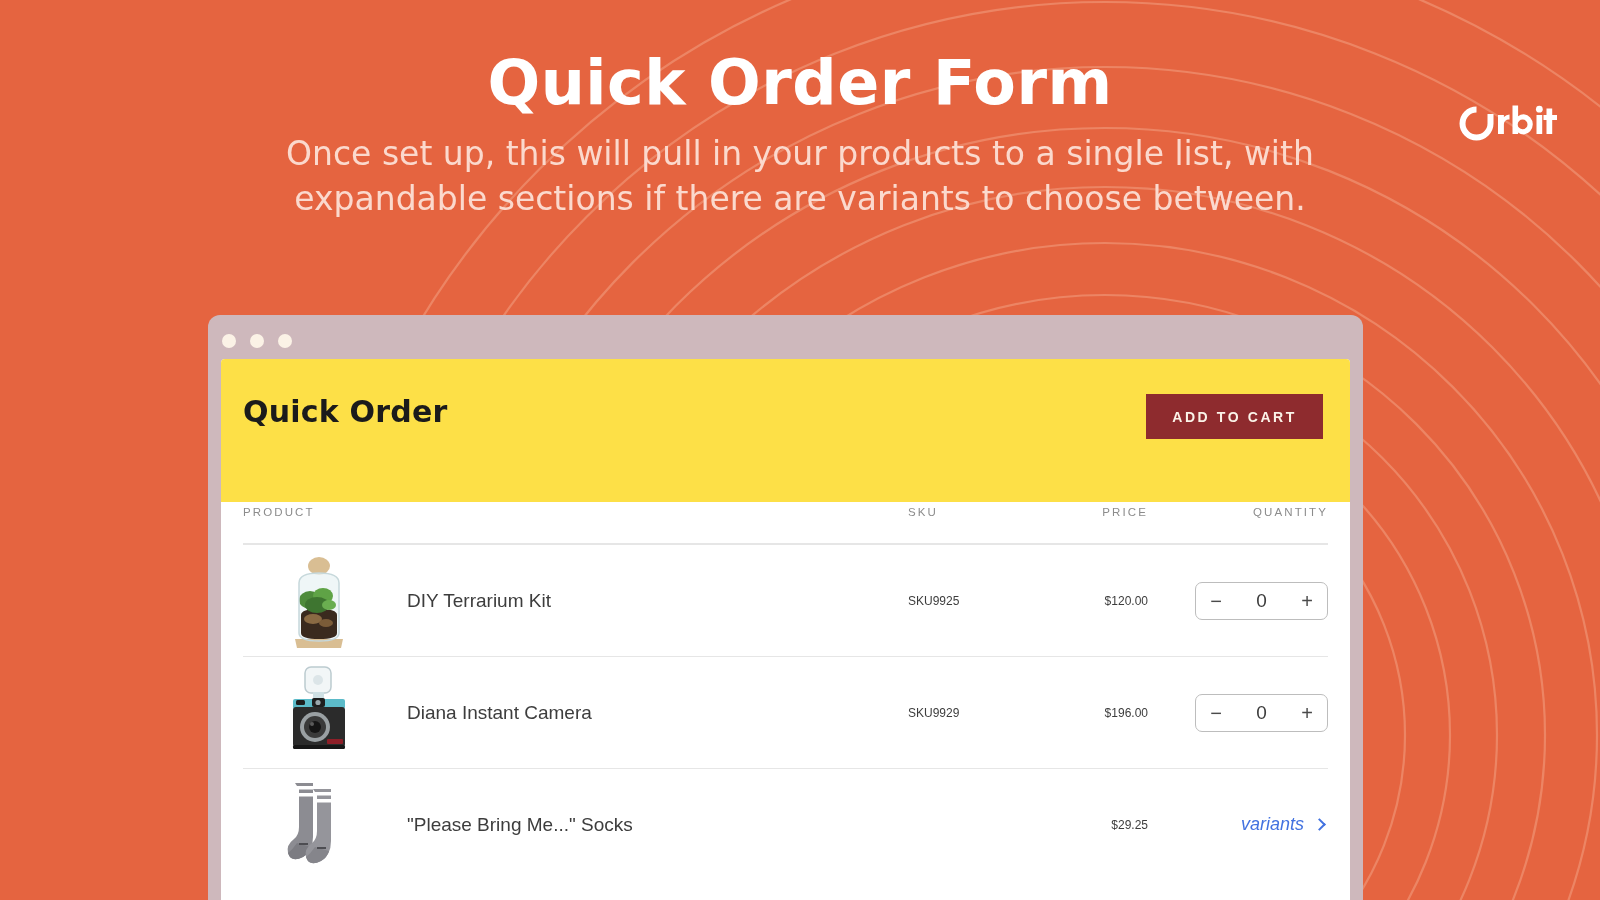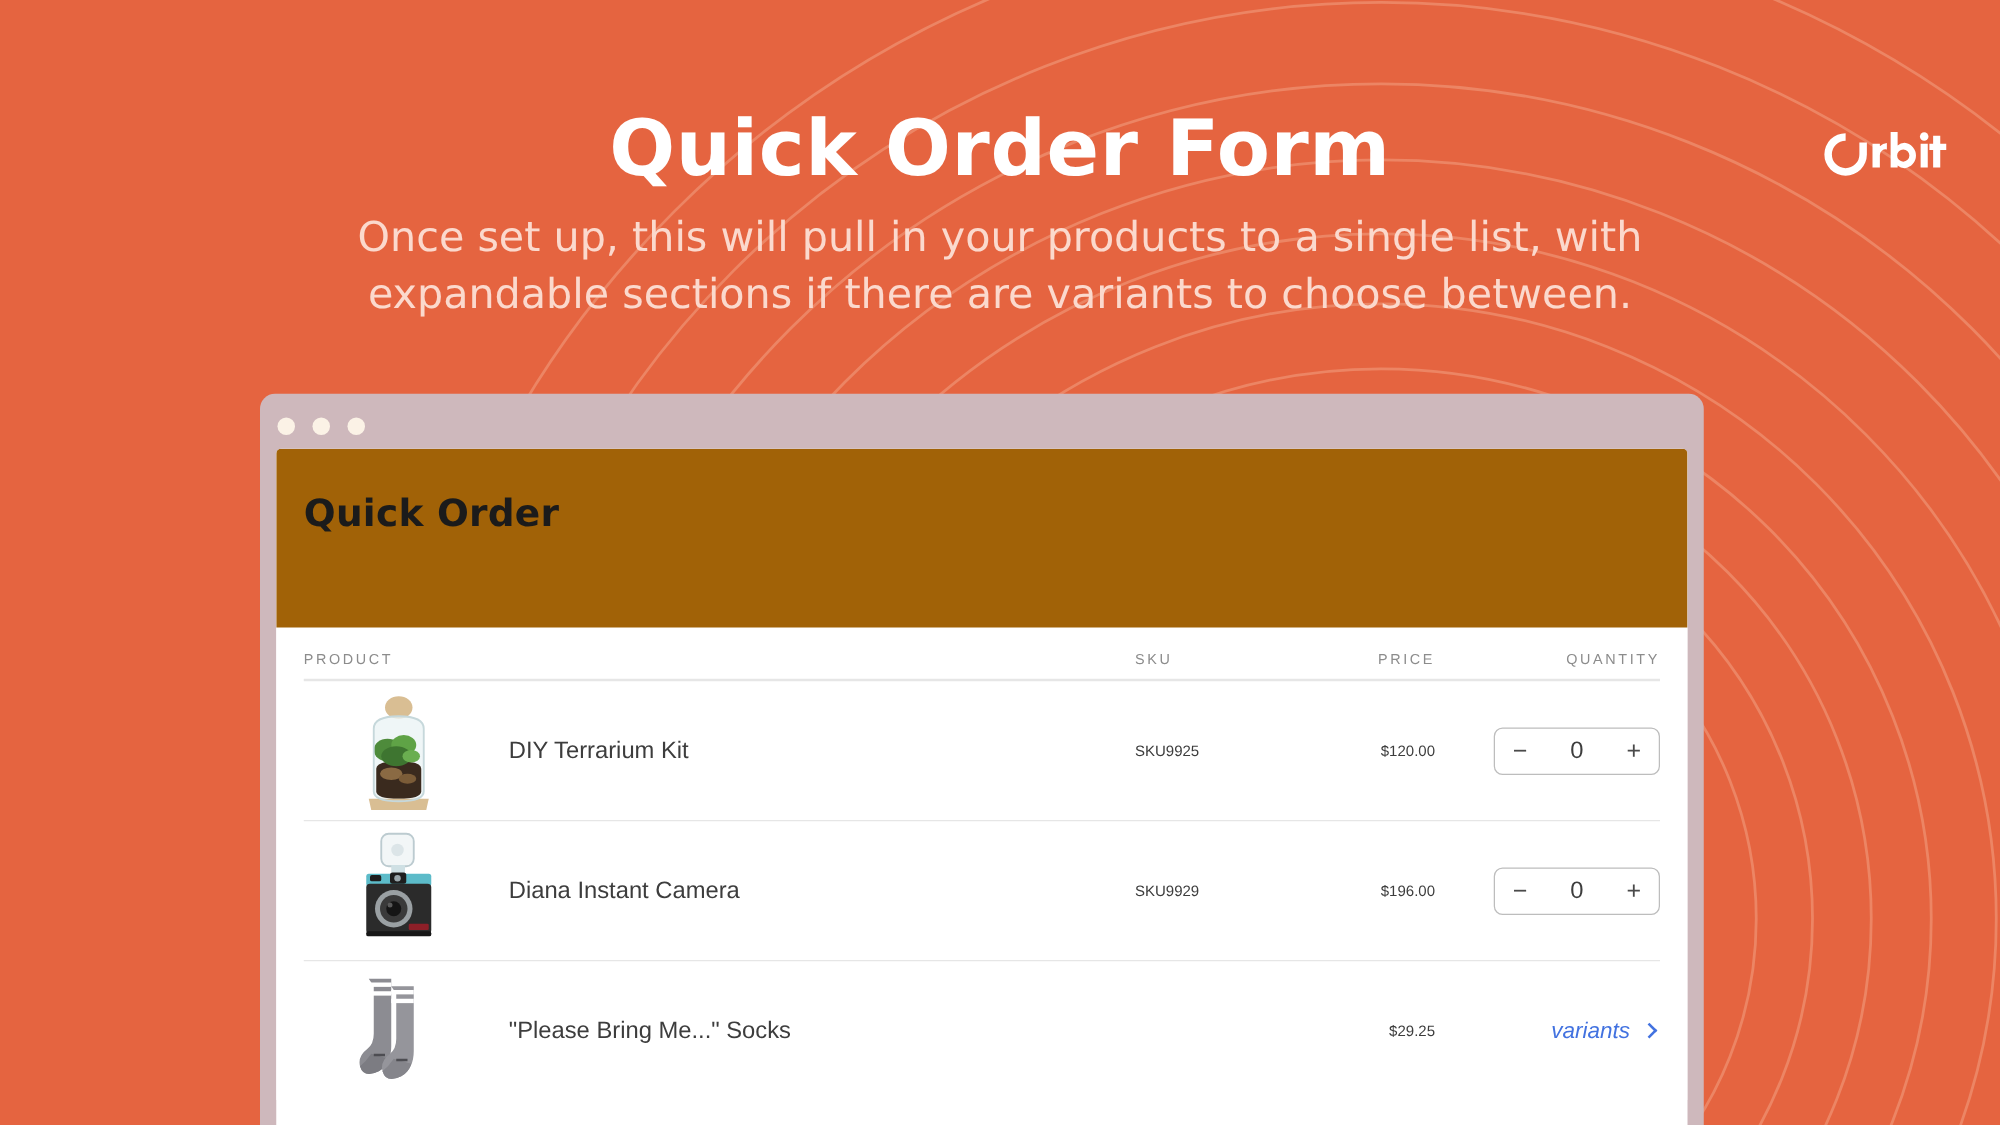--- a/index.html
+++ b/index.html
@@ -23,21 +23,21 @@
     width: 1600px;
     height: 900px;
     pointer-events: none;
   }
 
   
   .hero {
     position: absolute;
     top: 0; left: 0;
     width: 1600px;
-    padding-top: 86px;
+    padding-top: 50px;
     text-align: center;
     z-index: 3;
   }
 
   .hero-title {
     font-family: "DejaVu Sans", sans-serif;
     font-weight: bold;
     font-size: 62px;
     letter-spacing: 0.5px;
     color: #FFFFFF;
@@ -97,21 +97,21 @@
     width: 1129px;
     height: 556px;
     background: #FFFFFF;
     border-radius: 4px 4px 0 0;
     overflow: hidden;
   }
 
   
   .card-header {
     height: 143px;
-    background: #a16207;
+    background: #fde047;
     position: relative;
     display: flex;
     align-items: flex-start;
     padding: 35px 27px 0 22px;
     justify-content: space-between;
   }
 
   .card-title {
     font-family: "DejaVu Sans", sans-serif;
     font-weight: bold;
@@ -145,21 +145,21 @@
     display: flex;
     align-items: center;
     border-top: 1px solid #E6E6E6;
   }
 
   .row.head {
     border-top: none;
     border-bottom: 1px solid #E6E6E6;
     height: 42px;
     align-items: flex-end;
-    padding-bottom: 9px;
+    padding-bottom: 25px;
   }
 
   .col-product { width: 665px; display: flex; align-items: center; }
   .col-sku     { width: 120px; text-align: left; }
   .col-price   { width: 120px; text-align: right; }
   .col-qty     { width: 180px; display: flex; justify-content: flex-end; }
 
   .row.head .col-th {
     font-size: 11.5px;
     letter-spacing: 2.1px;
@@ -278,20 +278,21 @@
   <div class="window-dots">
     <span class="dot"></span>
     <span class="dot"></span>
     <span class="dot"></span>
   </div>
 
   <div class="browser-body">
 
     <div class="card-header">
       <div class="card-title">Quick Order</div>
+      <button class="add-cart-btn">ADD TO CART</button>
     </div>
 
     <div class="table">
 
       <div class="row head">
         <div class="col-product col-th">PRODUCT</div>
         <div class="col-sku col-th">SKU</div>
         <div class="col-price col-th">PRICE</div>
         <div class="col-qty col-th">QUANTITY</div>
       </div>

